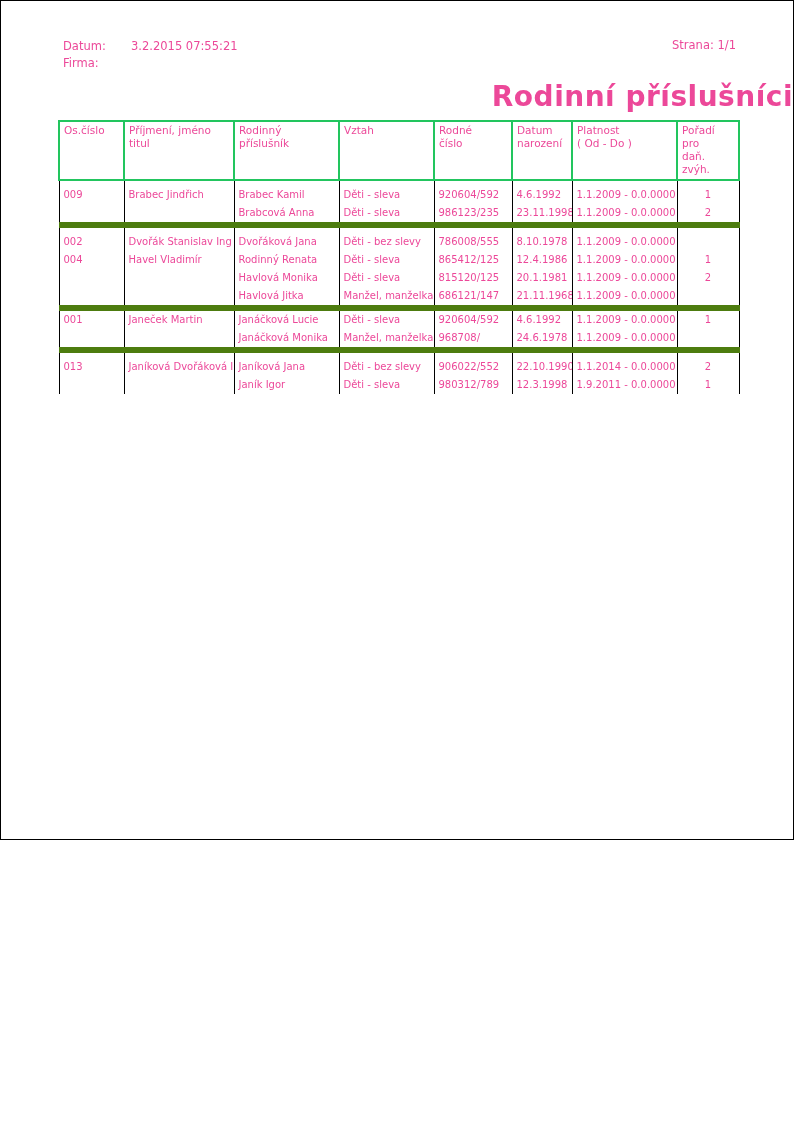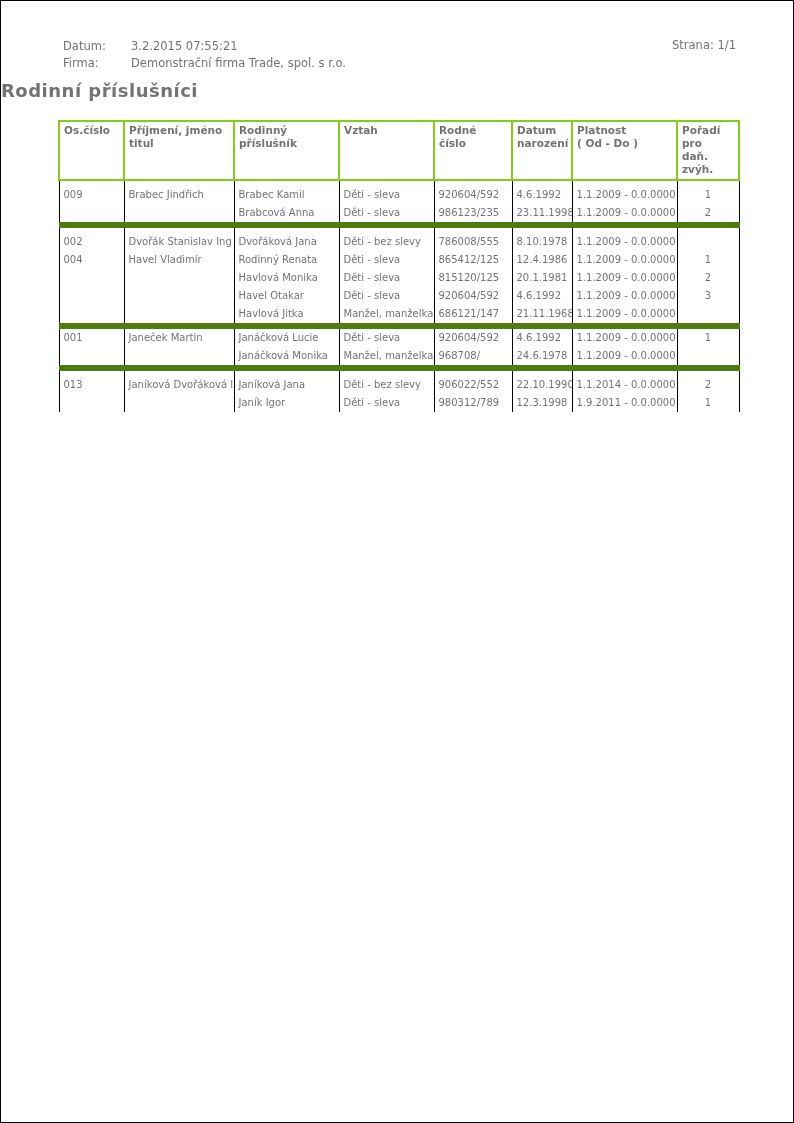--- a/index.html
+++ b/index.html
@@ -1,42 +1,42 @@
 <!DOCTYPE html>
 <html><head>
 <meta charset="utf-8">
 <style>
   html,body { margin:0; padding:0; background:#ffffff; }
   .page {
     position:relative;
-    width:794px; height:1123px;
+    width:794px; height:840px;
     box-sizing:border-box;
     background:#ffffff;
     border:1px solid #000000;
     font-family:"DejaVu Sans","Liberation Sans",sans-serif;
-    color:#737373;
+    color:#ec4899;
     overflow:hidden;
   }
   .meta { position:absolute; top:37px; left:62px; font-size:11.5px; line-height:17px; }
   .meta-row { display:flex; }
   .meta-label { width:68px; }
   .page-number { position:absolute; top:37px; right:57px; font-size:11.5px;text-align:center; }
   .report-title {
     position:absolute; top:79px; left:0; width:100%;
-    text-align:left; font-size:18px; font-weight:bold;
+    text-align:right; font-size:28px; font-weight:bold;
     letter-spacing:0.5px;
   }
   .tablewrap { position:absolute; left:57px; top:119px; width:680px; }
   table.report {
     border-collapse:collapse; table-layout:fixed;
     width:680px;
   }
   table.report th {
-    border:2px solid #84cc16;
-    font-size:10.5px; font-weight:bold;
+    border:2px solid #22c55e;
+    font-size:10.5px; font-weight:normal;
     line-height:13px;
     padding:2px 4px 3px 4px;
     vertical-align:top;
     text-align:left;
     white-space:pre-line;
     overflow:hidden;
   }
   table.report td {
     border-left:1px solid #000; border-right:1px solid #000;
     font-size:10px; line-height:14px;
@@ -57,21 +57,20 @@
 
 <div class="page">
 
   <div class="meta">
     <div class="meta-row">
       <span class="meta-label">Datum:</span>
       <span>3.2.2015 07:55:21</span>
     </div>
     <div class="meta-row">
       <span class="meta-label">Firma:</span>
-      <span>Demonstrační firma Trade, spol. s r.o.</span>
     </div>
   </div>
 
   <div class="page-number">Strana: 1/1</div>
 
   <div class="report-title">Rodinní příslušníci</div>
 
   <div class="tablewrap">
     <table class="report">
       <colgroup>
@@ -148,30 +147,20 @@
         <tr>
           <td></td>
           <td></td>
           <td>Havlová Monika</td>
           <td>Děti - sleva</td>
           <td class="c-rc">815120/125</td>
           <td class="c-birth">20.1.1981</td>
           <td class="c-val">1.1.2009 - 0.0.0000</td>
           <td class="c-ord">2</td>
         </tr>
-        <tr>
-          <td></td>
-          <td></td>
-          <td>Havel Otakar</td>
-          <td>Děti - sleva</td>
-          <td class="c-rc">920604/592</td>
-          <td class="c-birth">4.6.1992</td>
-          <td class="c-val">1.1.2009 - 0.0.0000</td>
-          <td class="c-ord">3</td>
-        </tr>
         <tr class="g-last">
           <td></td>
           <td></td>
           <td>Havlová Jitka</td>
           <td>Manžel, manželka</td>
           <td class="c-rc">686121/147</td>
           <td class="c-birth">21.11.1968</td>
           <td class="c-val">1.1.2009 - 0.0.0000</td>
           <td class="c-ord"></td>
         </tr>

